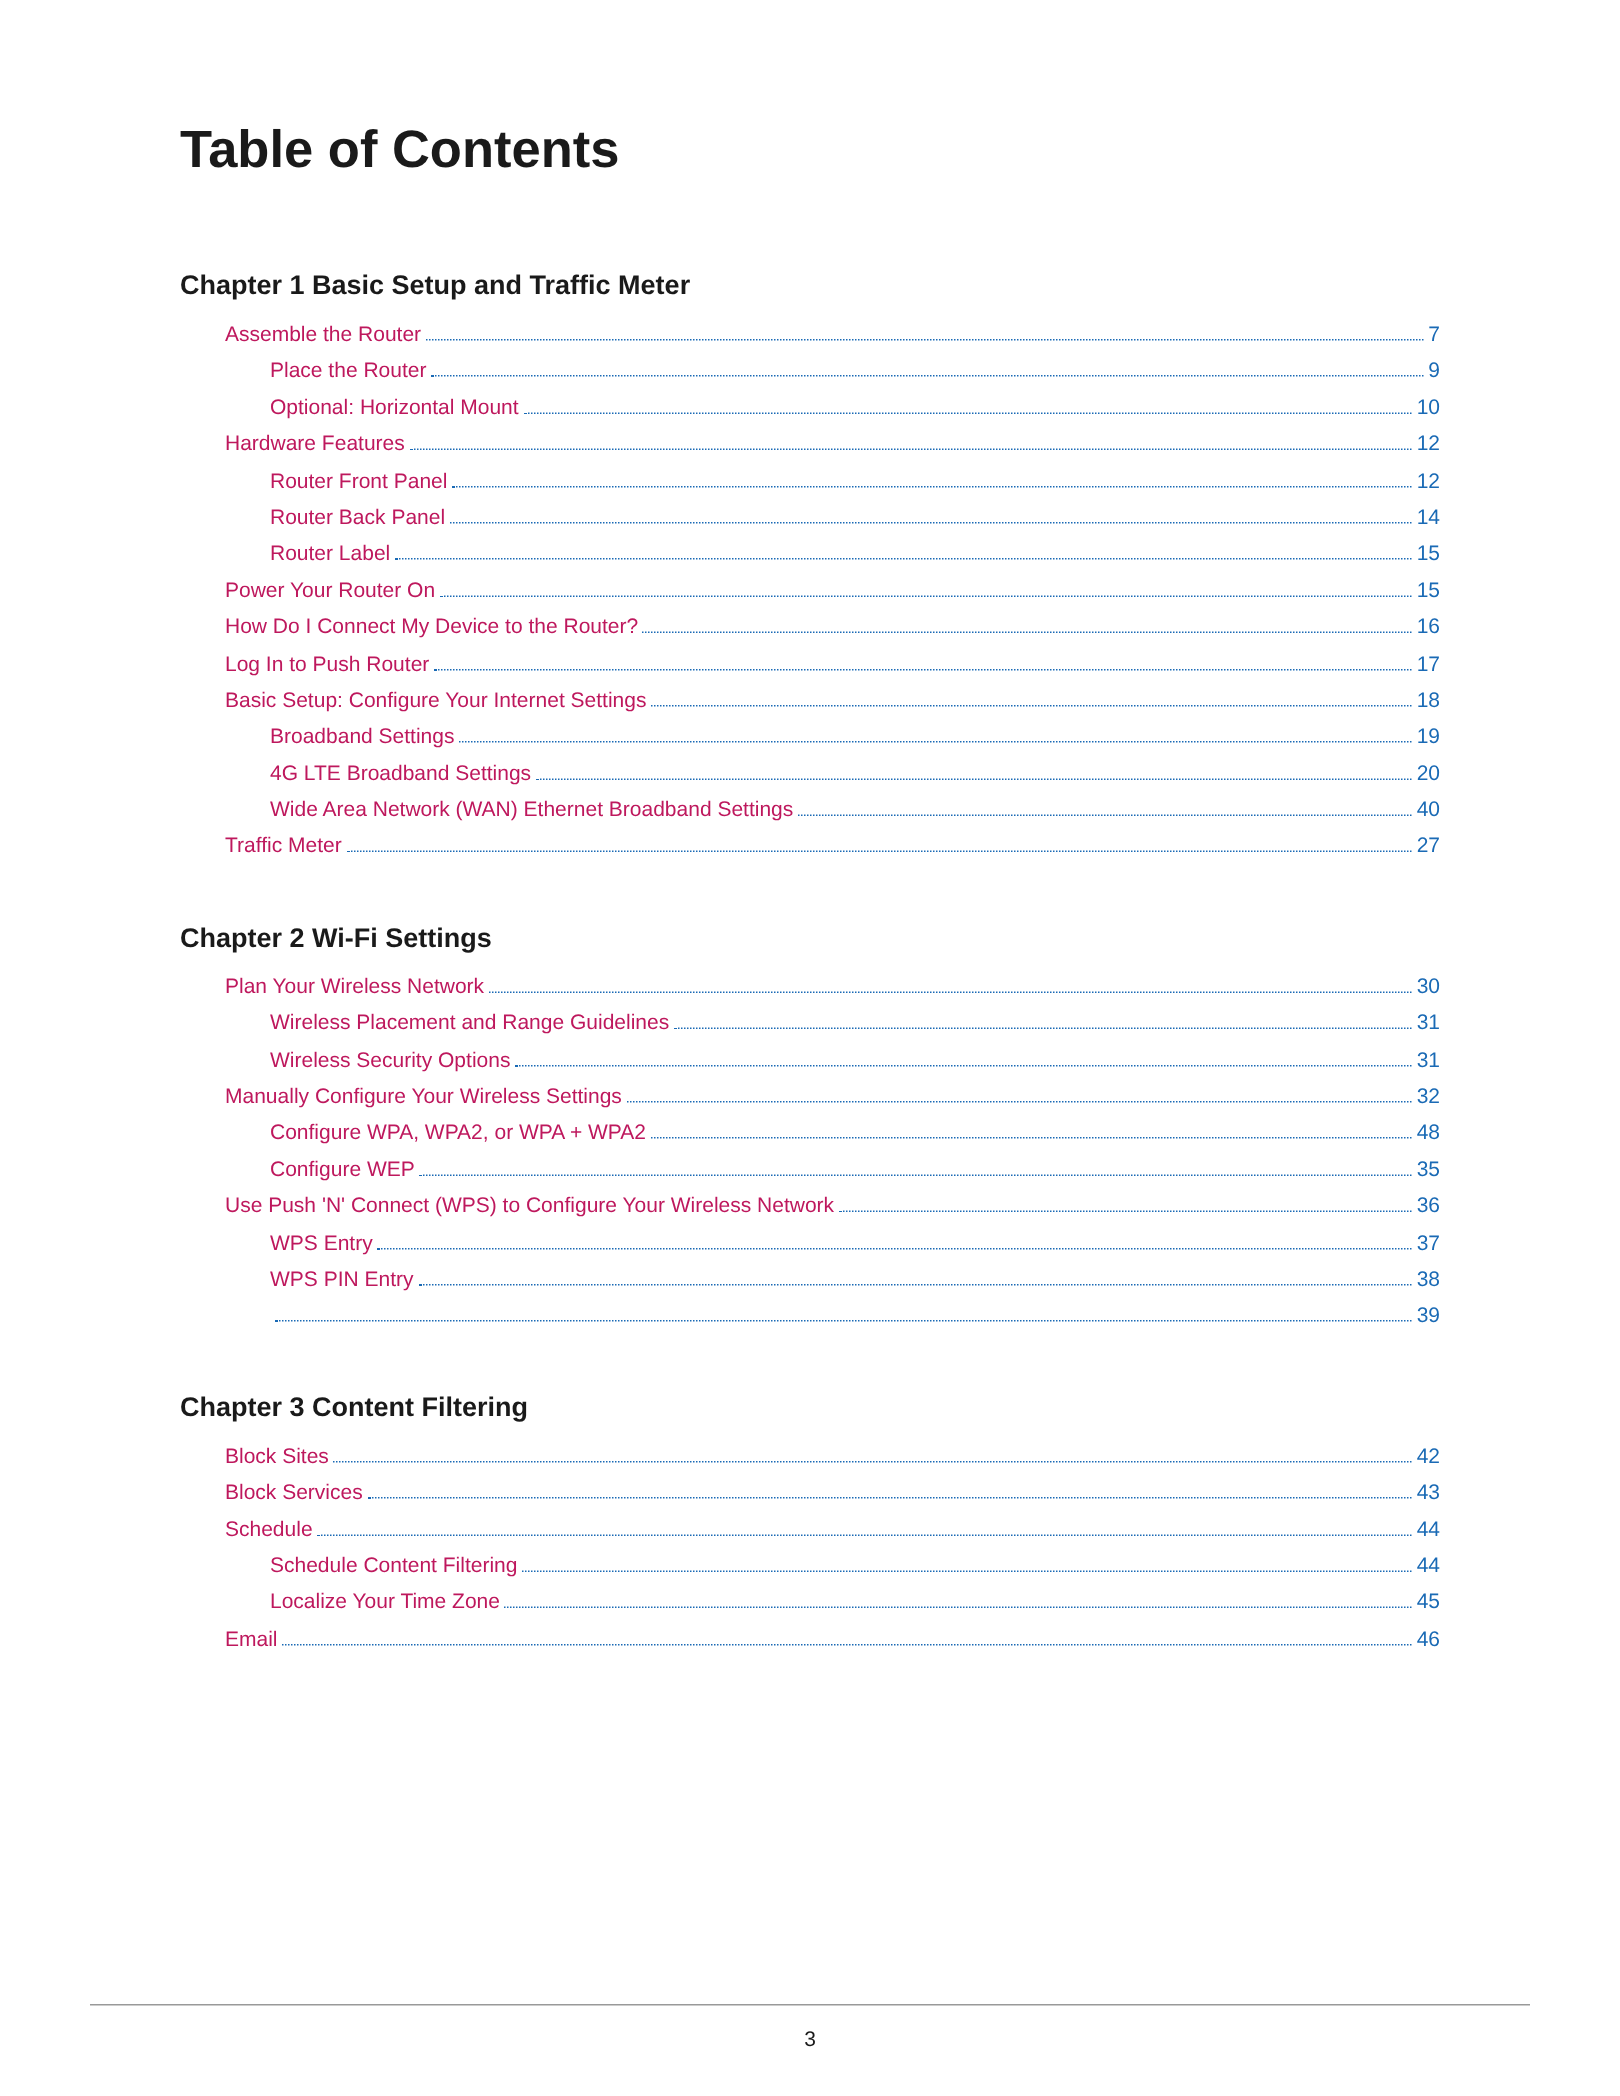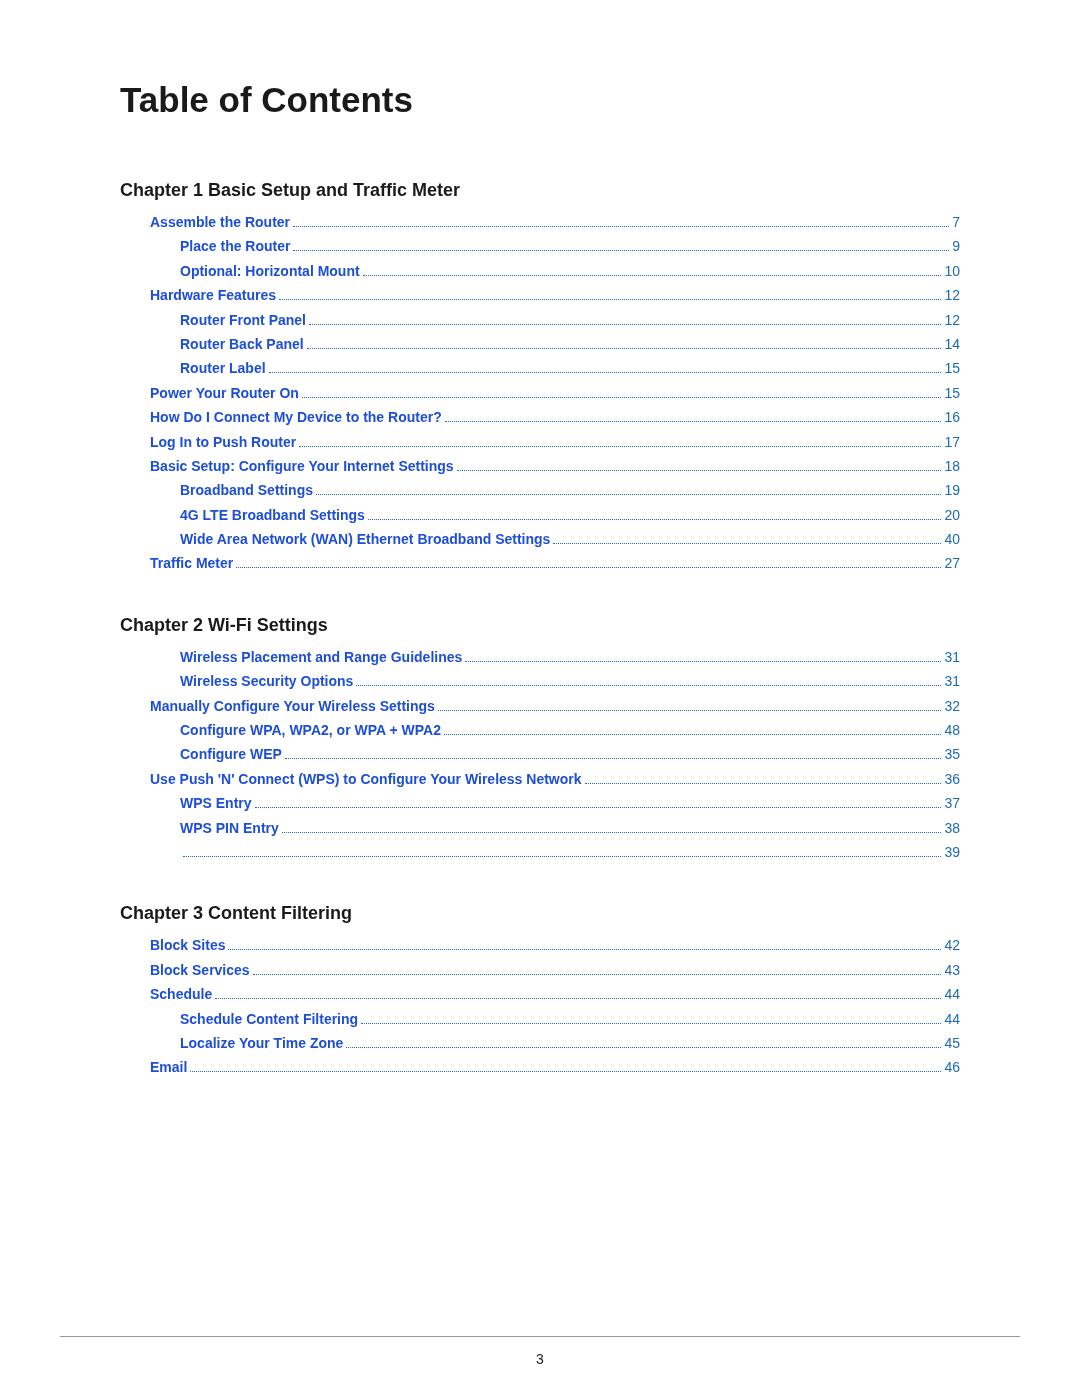--- a/index.html
+++ b/index.html
@@ -38,26 +38,25 @@
     }
 
     .toc-entry {
       display: flex;
       align-items: baseline;
       margin-bottom: 2px;
       line-height: 1.6;
     }
 
     .toc-link {
-      color: #1d4ed8;
+      color: #be185d;
       text-decoration: none;
       font-size: 14px;
       white-space: nowrap;
       flex-shrink: 0;
-      font-weight: bold;
     }
 
     .toc-dots {
       flex: 1;
       border-bottom: 1px dotted #1a6ab5;
       margin: 0 3px;
       margin-bottom: 4px;
       min-width: 10px;
     }
 
@@ -172,20 +171,25 @@
         <span class="toc-page">40</span>
       </div>
       <div class="toc-entry level1">
         <a class="toc-link" href="#">Traffic Meter</a>
         <span class="toc-dots"></span>
         <span class="toc-page">27</span>
       </div>
     </div>
     <div class="chapter-section">
       <div class="chapter-heading">Chapter 2    Wi-Fi Settings</div>
+      <div class="toc-entry level1">
+        <a class="toc-link" href="#">Plan Your Wireless Network</a>
+        <span class="toc-dots"></span>
+        <span class="toc-page">30</span>
+      </div>
       <div class="toc-entry level2">
         <a class="toc-link" href="#">Wireless Placement and Range Guidelines</a>
         <span class="toc-dots"></span>
         <span class="toc-page">31</span>
       </div>
       <div class="toc-entry level2">
         <a class="toc-link" href="#">Wireless Security Options</a>
         <span class="toc-dots"></span>
         <span class="toc-page">31</span>
       </div>

